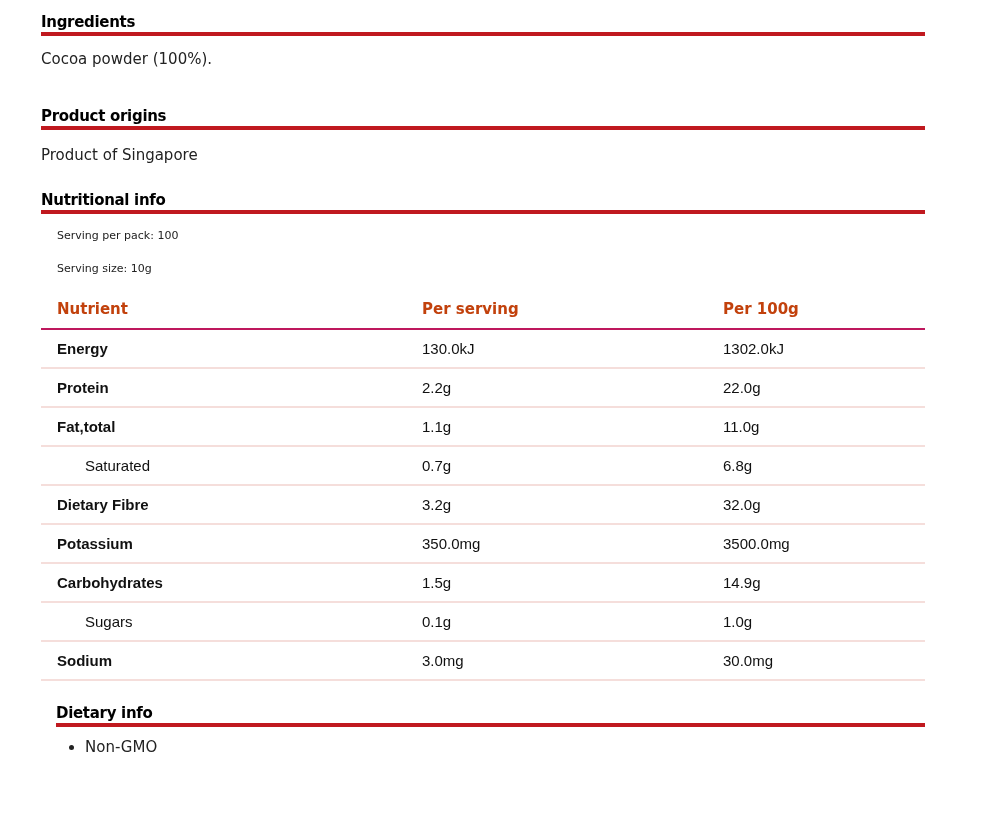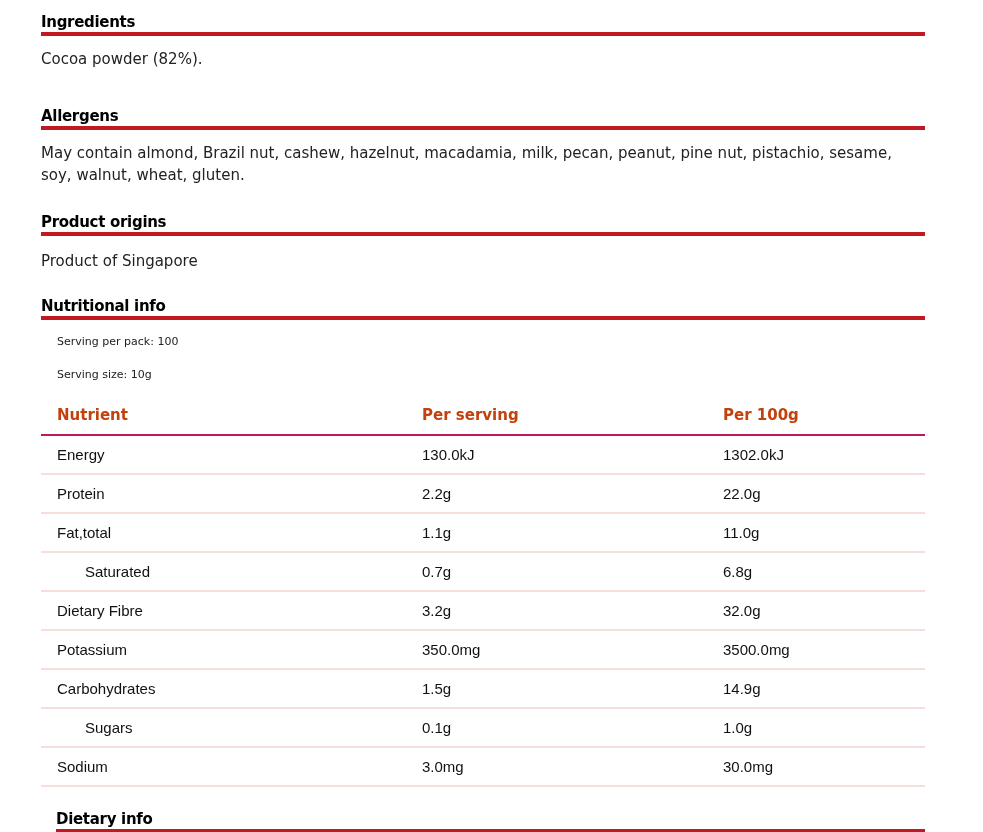--- a/index.html
+++ b/index.html
@@ -33,41 +33,37 @@
     text-align: left; font-family: "DejaVu Sans", sans-serif; font-weight: bold;
     font-size: 15px; color: #c2410c; height: 38px; padding: 0;
     border-bottom: 2px solid #be185d;
   }
   table.nut td {
     font-size: 15px; color: #111; height: 37px; padding: 0;
     border-bottom: 2px solid #f5dedb;
   }
   .c1 { padding-left: 16px !important; width: 337px; }
   .c2 { width: 301px; }
-  td.bold { font-weight: normal; }
+  td.bold { font-weight: bold; }
   td.sub { padding-left: 44px !important; }
   .sec-dietary { margin-top: 22px; }
   .sec-dietary .section-title { padding-top: 0; margin-left: 15px; }
   ul.diet { margin: 0; padding-left: 44px; font-size: 15px; color: #222; line-height: 22px; padding-top: 9px; }
   ul.diet li { list-style: disc; }
 </style>
 </head>
 <body>
 
 <div class="wrap">
 
   <div class="sec-ingredients">
     <div class="section-title">Ingredients</div>
-    <div class="section-body">Cocoa powder (82%).</div>
+    <div class="section-body">Cocoa powder (100%).</div>
   </div>
 
-  <div class="sec-allergens">
-    <div class="section-title">Allergens</div>
-    <div class="section-body">May contain almond, Brazil nut, cashew, hazelnut, macadamia, milk, pecan, peanut, pine nut, pistachio, sesame, soy, walnut, wheat, gluten.</div>
-  </div>
 
   <div class="sec-origins">
     <div class="section-title">Product origins</div>
     <div class="section-body">Product of Singapore</div>
   </div>
 
   <div class="sec-nutrition">
     <div class="section-title">Nutritional info</div>
     <div class="serving first">Serving per pack: 100</div>
     <div class="serving">Serving size: 10g</div>

